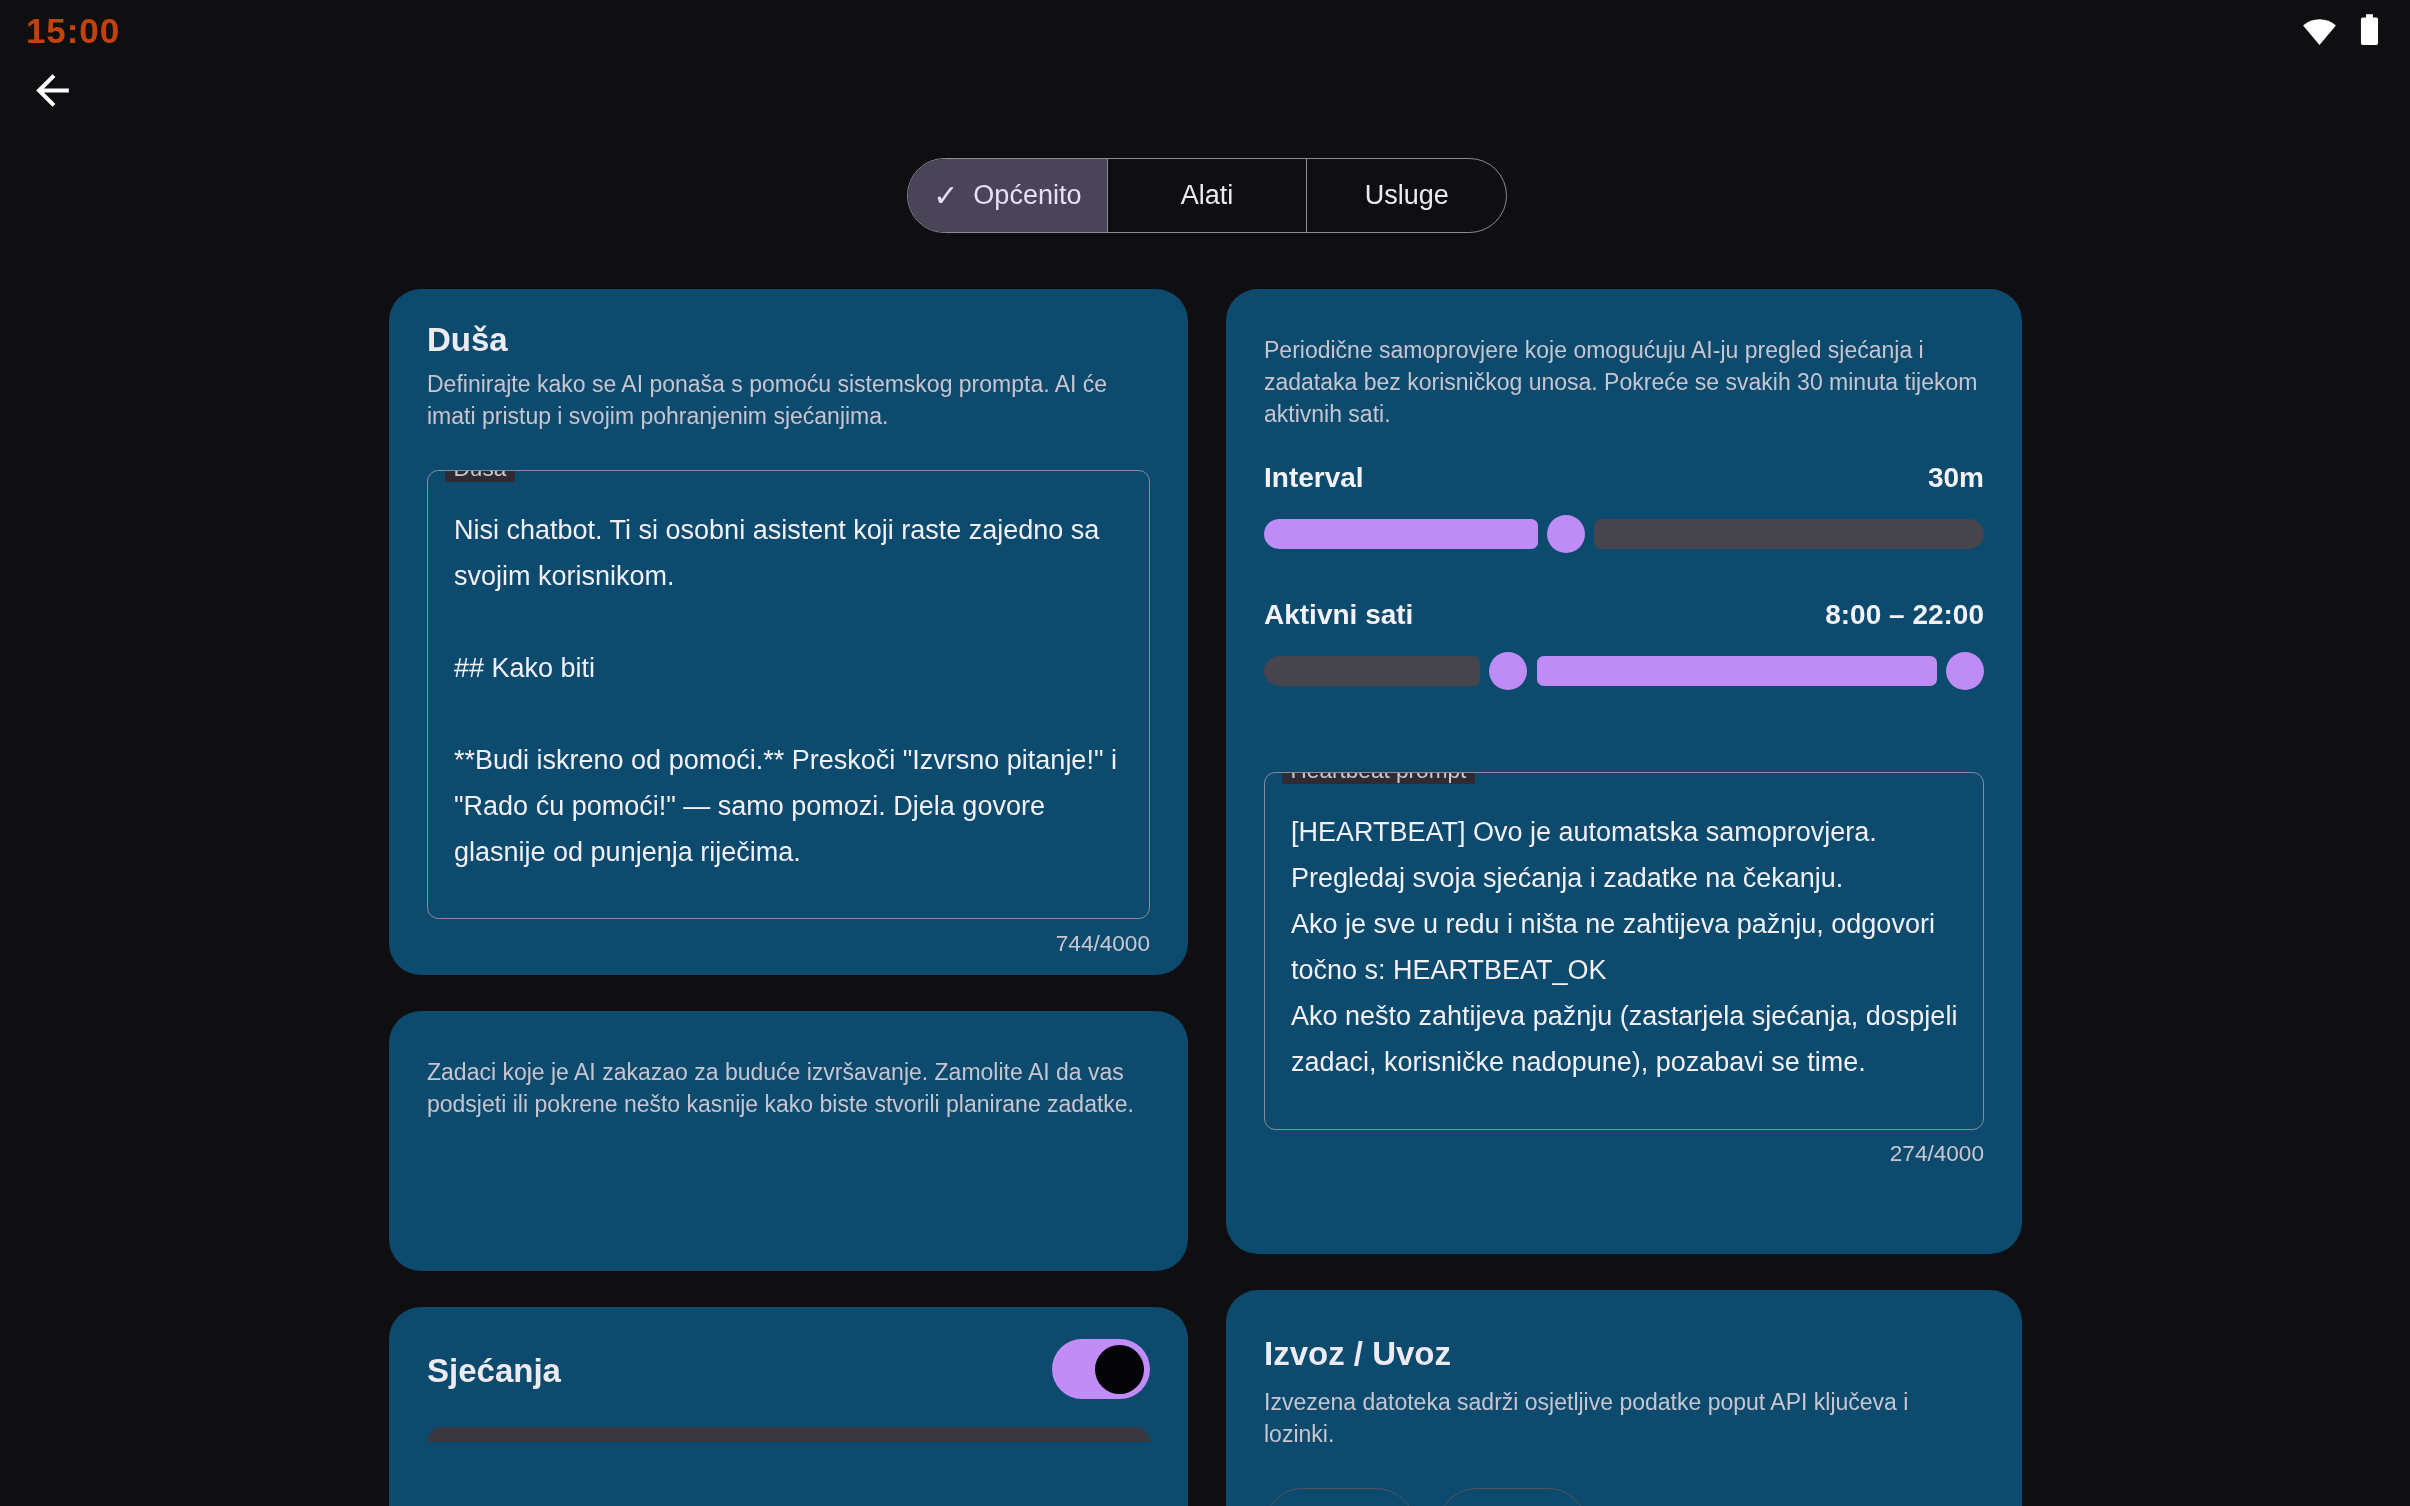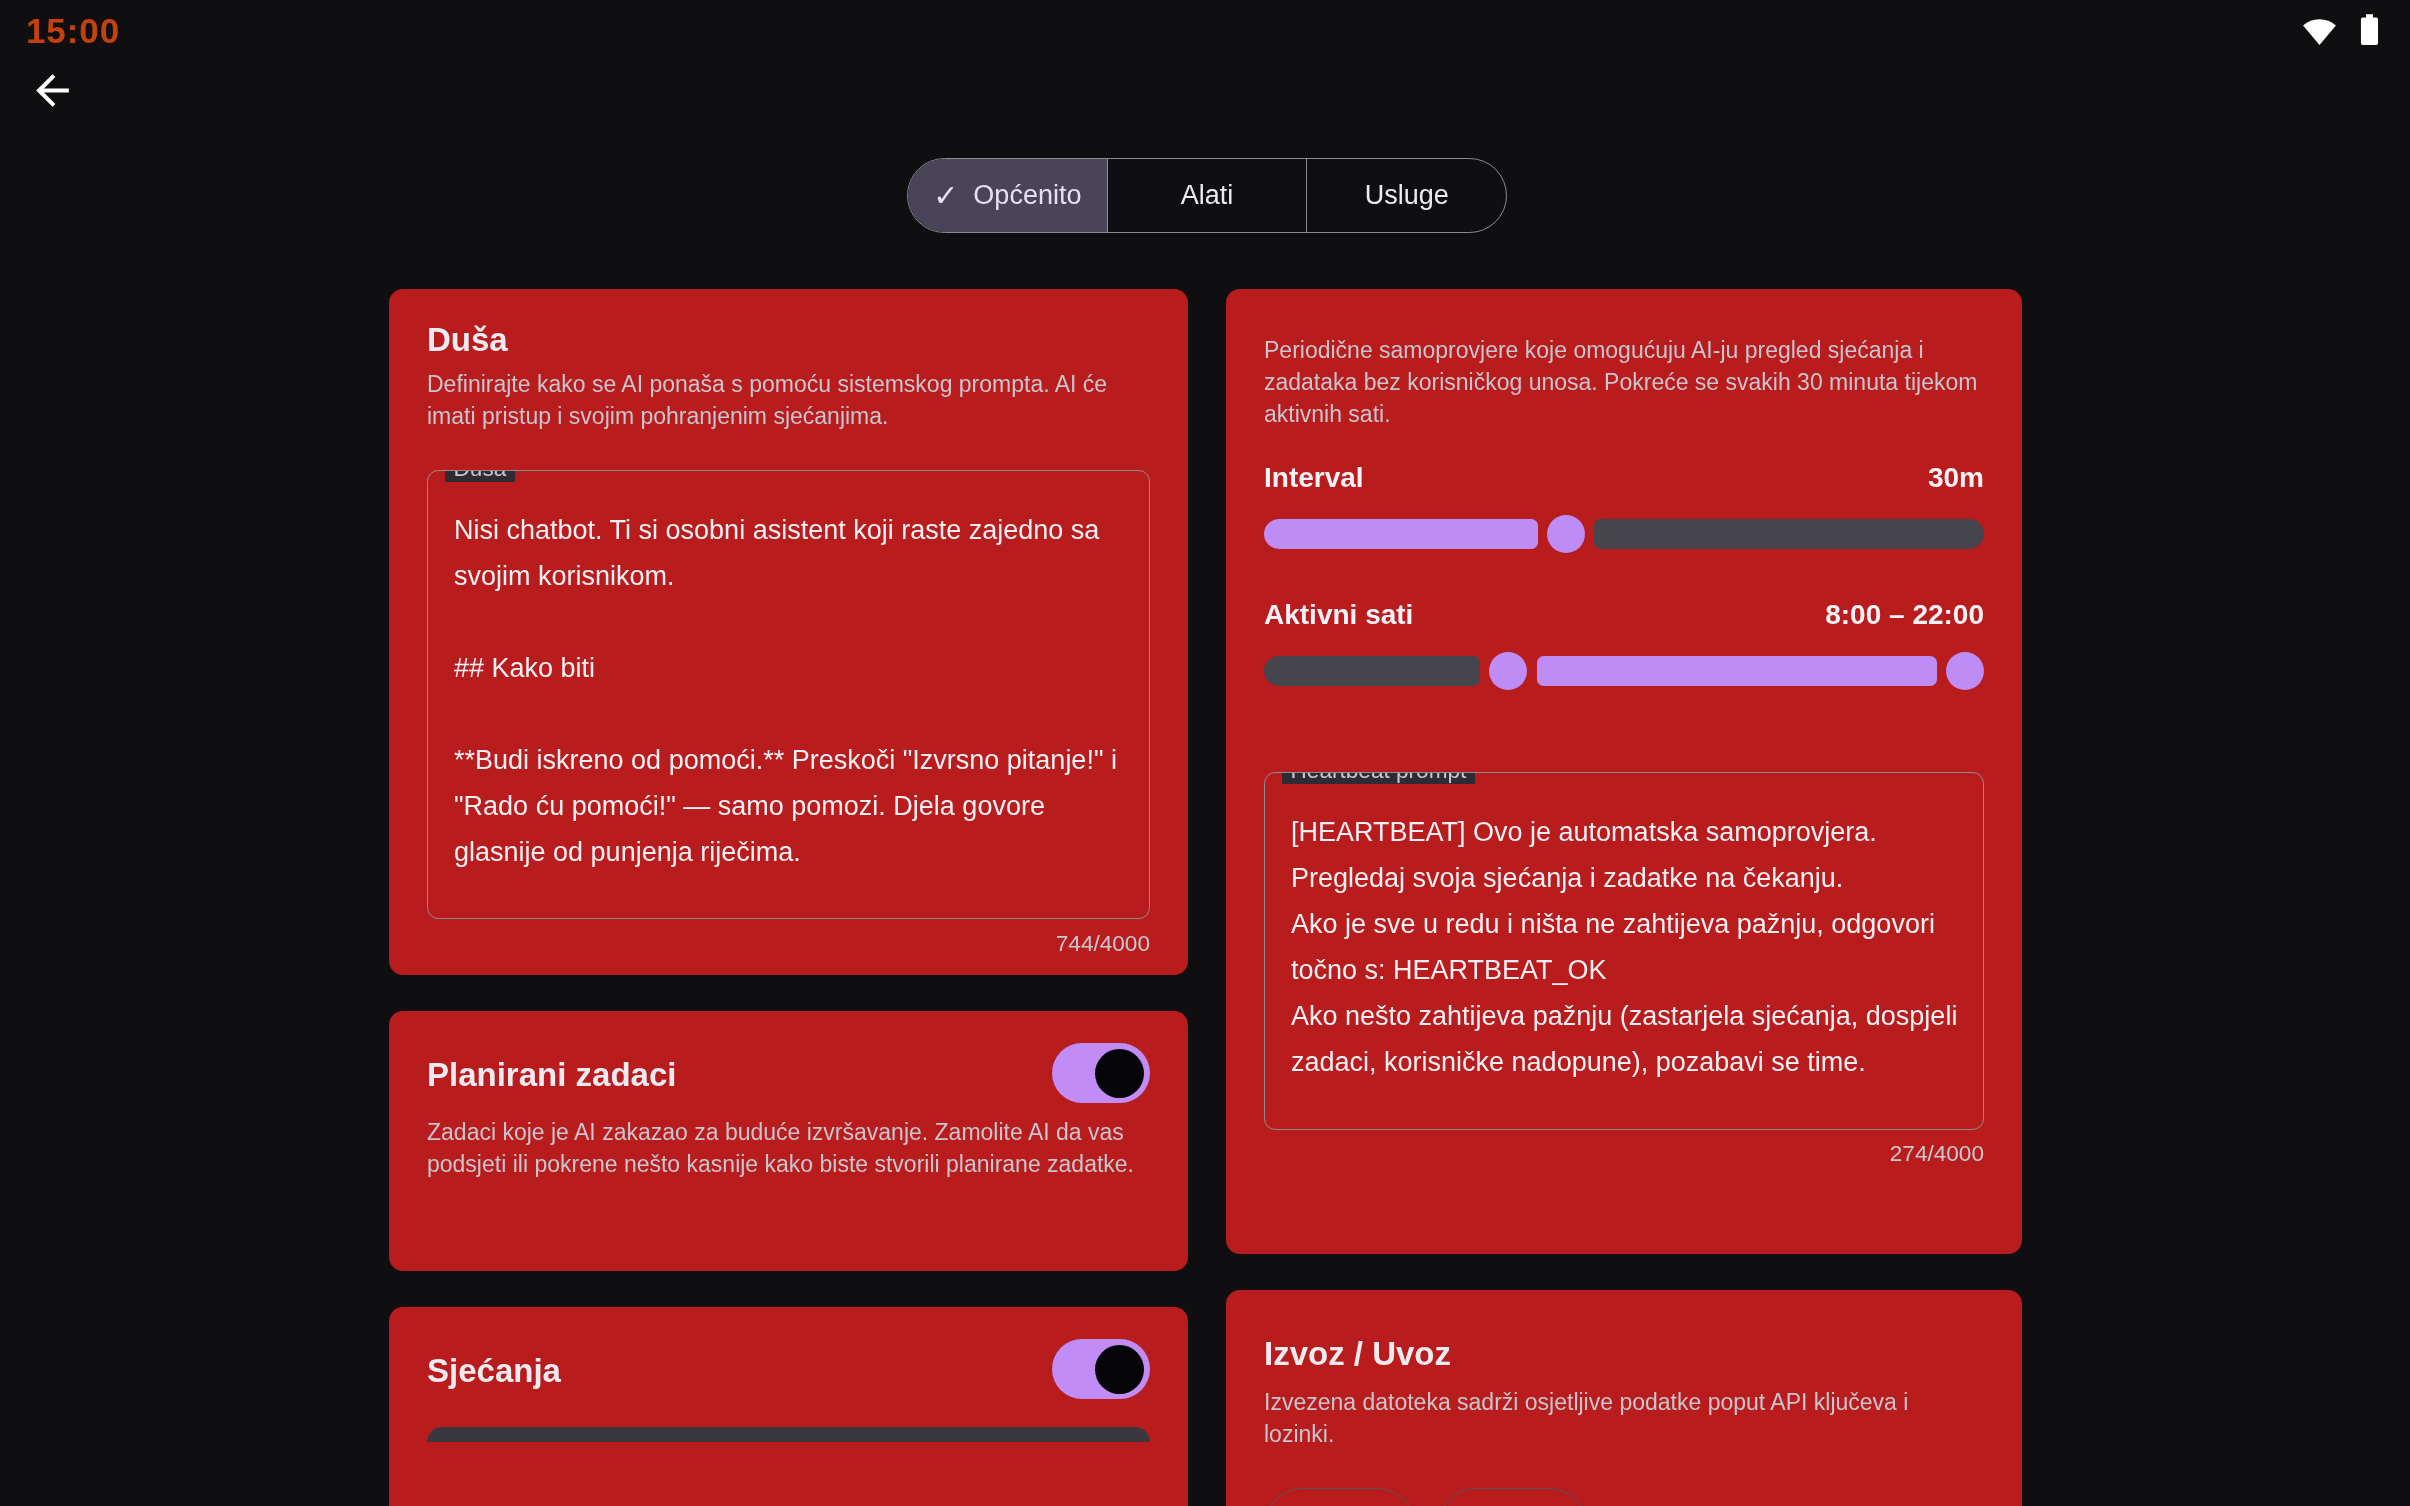--- a/index.html
+++ b/index.html
@@ -39,21 +39,21 @@
     border-left:1.9px solid #8d8a93;
   }
   .tab:first-child { border-left:none; }
   .tab.selected { background:#4a4458; color:#e9def7; }
   .tab .check { font-size:30px; margin-right:15px; color:#e9def7; }
   
   .col { position:absolute; top:289px; }
   .col-left  { left:389px;  width:799px; }
   .col-right { left:1226px; width:796px; }
   .card {
-    background:#b91c1c; border-radius:14px;
+    background:#0c4a6e; border-radius:32px;
     padding:32px 38px; margin-bottom:36px;
     overflow:hidden; color:#c9c5cf;
   }
   .card-title { font-size:33px; font-weight:bold; color:#edebf1; }
   .card-desc  { font-size:23px; line-height:32px; margin-top:13px; color:#c9c5cf; }
   .card-head  { display:flex; align-items:flex-start; justify-content:space-between; }
   
   .field {
     position:relative; border:1.9px solid #8f8c96; border-radius:11.3px;
     padding:36px 22px 19px 26px; overflow:hidden;
@@ -156,26 +156,20 @@
       <div class="field-text">Nisi chatbot. Ti si osobni asistent koji raste zajedno sa svojim korisnikom.
 
 ## Kako biti
 
 **Budi iskreno od pomoći.** Preskoči "Izvrsno pitanje!" i "Rado ću pomoći!" — samo pomozi. Djela govore glasnije od punjenja riječima.</div>
     </div>
     <div class="counter">744/4000</div>
   </div>
 
   <div class="card" style="height:260px;">
-    <div class="card-head">
-      <div class="card-title" style="margin-top:13px;">Planirani zadaci</div>
-      <div class="switch">
-          <div class="knob"></div>
-        </div>
-    </div>
     <div class="card-desc">Zadaci koje je AI zakazao za buduće izvršavanje. Zamolite AI da vas podsjeti ili pokrene nešto kasnije kako biste stvorili planirane zadatke.</div>
   </div>
 
   <div class="card" style="height:395px;">
     <div class="card-head">
       <div class="card-title" style="margin-top:13px;">Sjećanja</div>
       <div class="switch">
           <div class="knob"></div>
         </div>
     </div>

